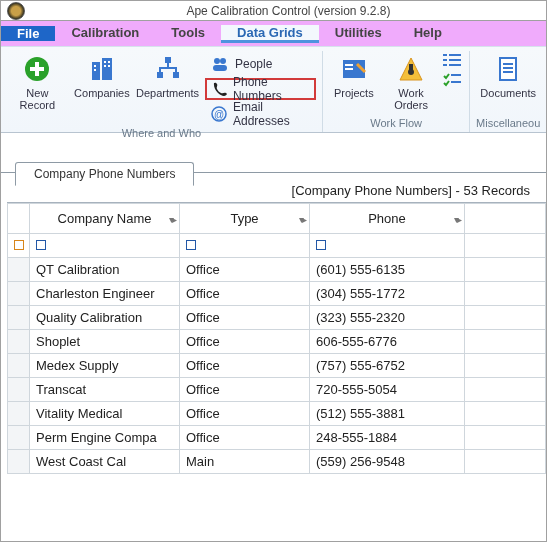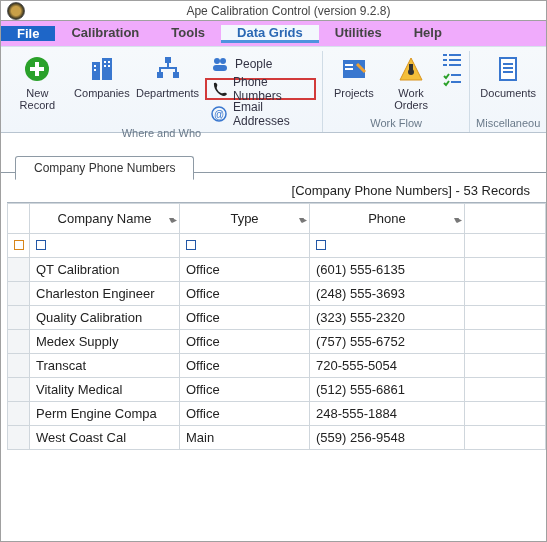--- a/index.html
+++ b/index.html
@@ -27,21 +27,21 @@
   .vbtn .lbl { font-size:11px; color:#334; text-align:center; line-height:12px; }
 
   .stack { display:flex; flex-direction:column; padding:2px 2px; gap:3px; }
   .lrow { display:flex; align-items:center; gap:6px; padding:2px 6px 2px 4px; cursor:pointer; height:22px; border:2px solid transparent; }
   .lrow.highlight { border:2px solid #d23a3a; }
   .lrow .sico { width:18px; height:18px; display:flex; align-items:center; justify-content:center; }
   .lrow .ltxt { font-size:12px; color:#334; }
 
   
   .tabstrip { margin-top:14px; height:26px; display:flex; align-items:flex-end; padding-left:14px; border-bottom:1px solid #8e9aa5; }
-  .doctab { background:#fff; border:1px solid #8e9aa5; border-bottom:1px solid #fff; border-radius:3px 3px 0 0; padding:4px 18px; font-size:12px; color:#333; position:relative; top:8px; }
+  .doctab { background:#fff; border:1px solid #8e9aa5; border-bottom:1px solid #fff; border-radius:3px 3px 0 0; padding:4px 18px; font-size:12px; color:#333; position:relative; top:14px; }
 
   
   .content { padding:6px 0 0 6px; }
   .summary { text-align:right; padding:4px 16px 4px 0; color:#222; font-size:13px; }
 
   .grid-wrap { border-top:1px solid #a7b2bd; }
   .grid { width:100%; border-collapse:collapse; table-layout:fixed; }
   .grid th, .grid td { border:1px solid #cfd6dc; font-size:13px; color:#222; height:24px; overflow:hidden; white-space:nowrap; text-overflow:clip; }
   .grid th { background:#fff; height:30px; font-weight:normal; color:#222; position:relative; }
   .grid th .harr { position:absolute; right:4px; top:50%; transform:translateY(-50%); font-size:10px; color:#777; letter-spacing:-2px;}
@@ -249,49 +249,56 @@
             <td class="rowsel"></td>
             <td>QT Calibration</td>
             <td>Office</td>
             <td>(601) 555-6135</td>
             <td></td>
           </tr>
           <tr>
             <td class="rowsel"></td>
             <td>Charleston Engineer</td>
             <td>Office</td>
-            <td>(248) 555-3693</td>
+            <td>(304) 555-1772</td>
             <td></td>
           </tr>
           <tr>
             <td class="rowsel"></td>
             <td>Quality Calibration</td>
             <td>Office</td>
             <td>(323) 555-2320</td>
             <td></td>
           </tr>
           <tr>
             <td class="rowsel"></td>
+            <td>Shoplet</td>
+            <td>Office</td>
+            <td>606-555-6776</td>
+            <td></td>
+          </tr>
+          <tr>
+            <td class="rowsel"></td>
             <td>Medex Supply</td>
             <td>Office</td>
             <td>(757) 555-6752</td>
             <td></td>
           </tr>
           <tr>
             <td class="rowsel"></td>
             <td>Transcat</td>
             <td>Office</td>
             <td>720-555-5054</td>
             <td></td>
           </tr>
           <tr>
             <td class="rowsel"></td>
             <td>Vitality Medical</td>
             <td>Office</td>
-            <td>(512) 555-6861</td>
+            <td>(512) 555-3881</td>
             <td></td>
           </tr>
           <tr>
             <td class="rowsel"></td>
             <td>Perm Engine Compa</td>
             <td>Office</td>
             <td>248-555-1884</td>
             <td></td>
           </tr>
           <tr>

